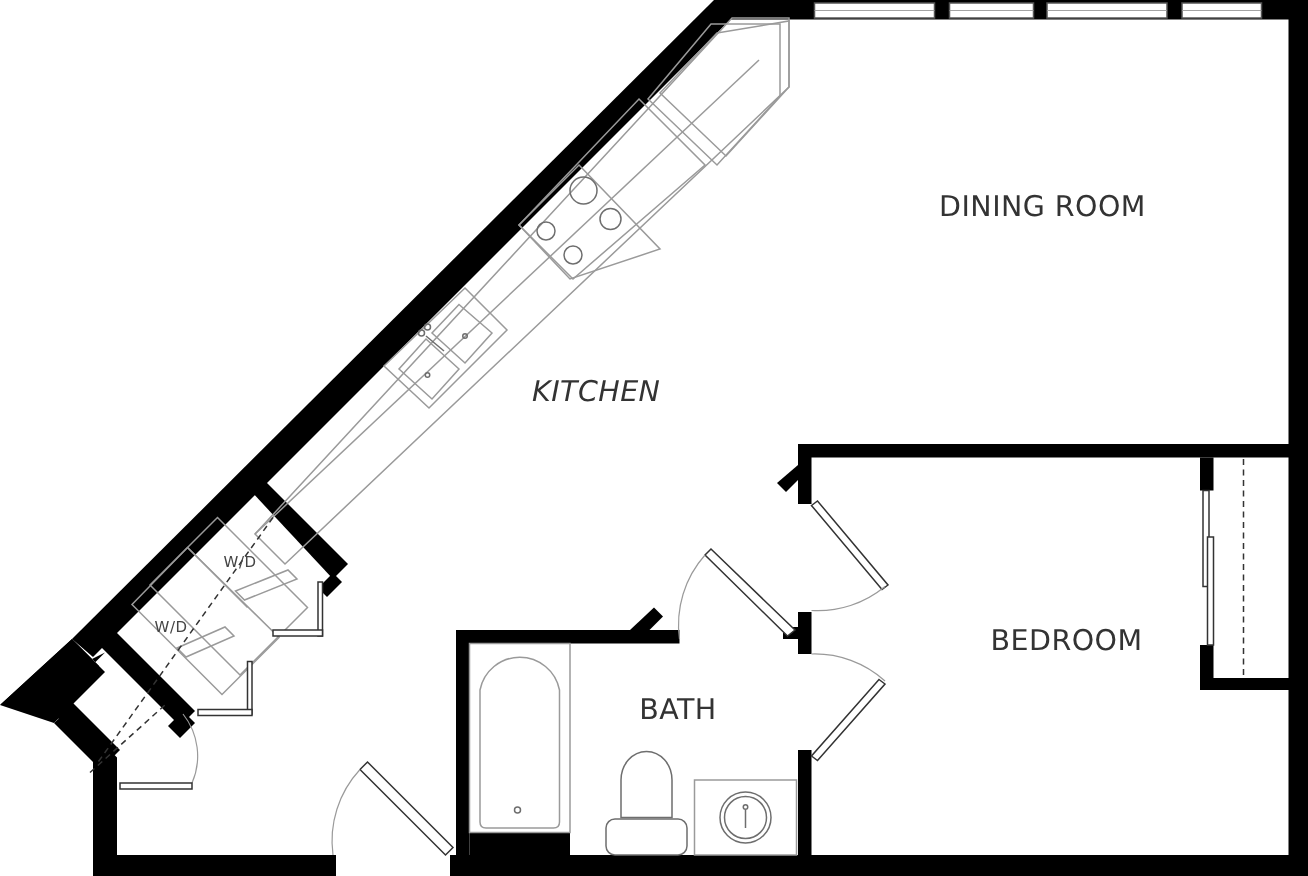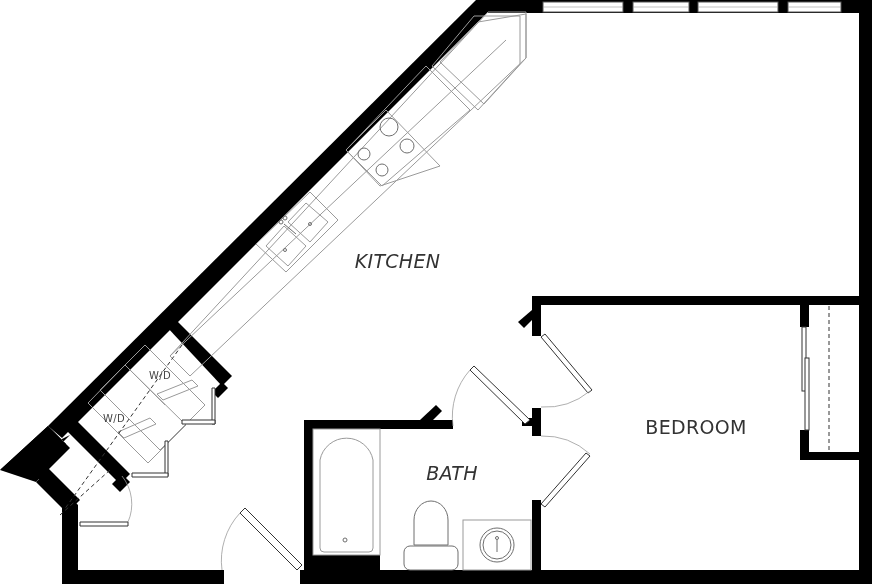--- a/index.html
+++ b/index.html
@@ -142,18 +142,19 @@
     <rect class="fixd" x="404" y="546" width="54" height="24" rx="6"></rect>
     <rect class="fix" x="463" y="520" width="68" height="50"></rect>
     <circle class="fixd" cx="497" cy="545" r="17"></circle>
     <circle class="fixd" cx="497" cy="545" r="14"></circle>
     <line class="fixd" x1="497" y1="540" x2="497" y2="552"></line>
     <circle class="fixd" cx="497" cy="538" r="1.5"></circle>
   </g>
 </svg>
 
 <div class="label" style="left:600px; top:126px; width:190px;">
+  <div>DINING ROOM</div>
 </div>
 <div class="label" style="left:340px; top:249px; width:115px;font-style:italic;">KITCHEN</div>
-<div class="label" style="left:636px; top:415px; width:120px;">BEDROOM</div>
-<div class="label" style="left:412px; top:461px; width:80px;font-style:italic;">BATH</div>
+<div class="label" style="left:651px; top:415px; width:120px;">BEDROOM</div>
+<div class="label" style="left:412px; top:461px; width:80px;">BATH</div>
 <div class="label small" style="left:140px; top:368px; width:40px;">W/D</div>
 <div class="label small" style="left:94px; top:411px; width:40px;">W/D</div>
 
 </body></html>

